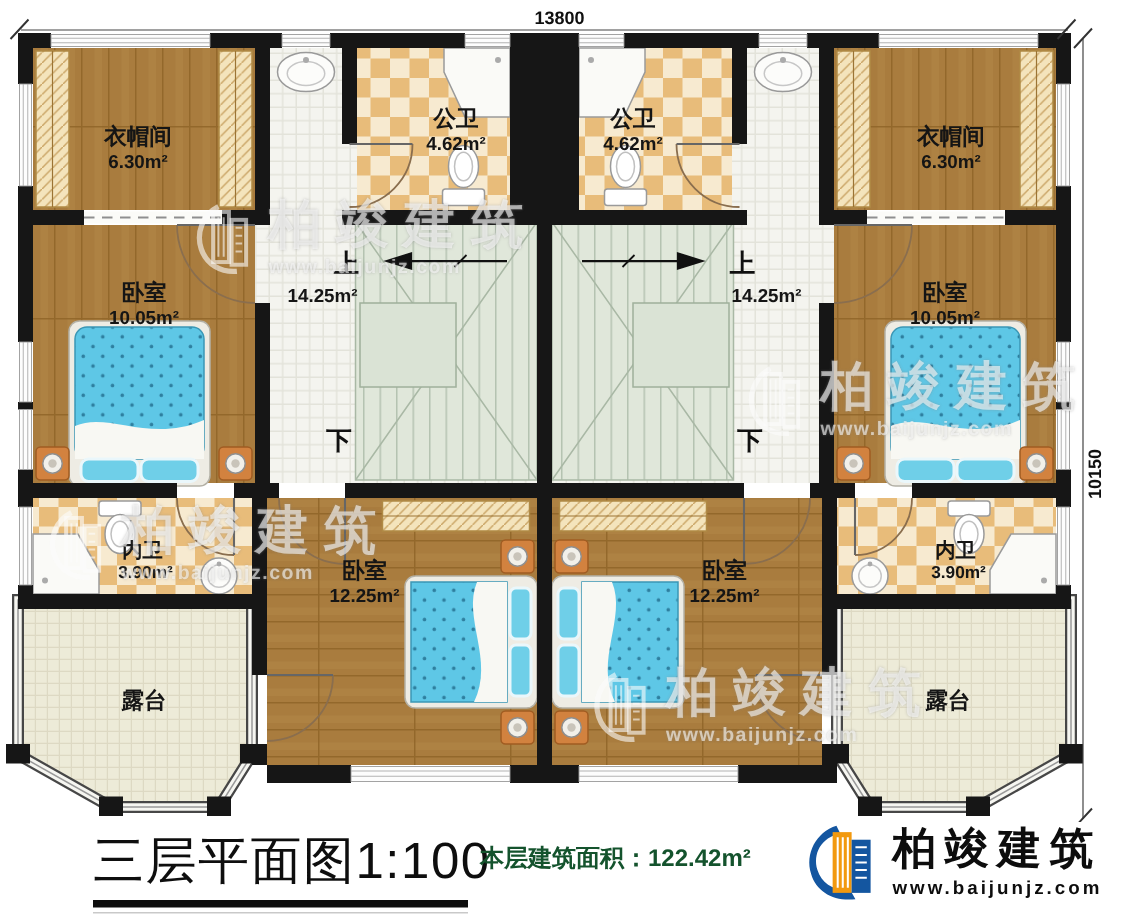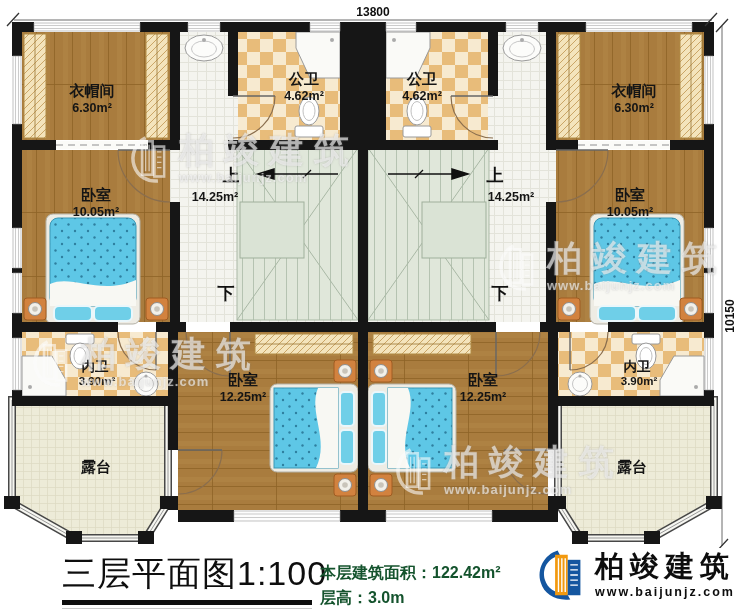--- a/index.html
+++ b/index.html
@@ -539,21 +539,20 @@
 
   
   <div class="titleblock">
     <div class="title-main"><span>三层平面图</span><span>1:100</span></div>
     <div class="title-underline"></div>
     <div class="title-underline2"></div>
   </div>
 
   <div class="planinfo">
     <div><span>本层建筑面积：</span><span>122.42m²</span></div>
-    <div><span>层高：</span><span>3.0m</span></div>
   </div>
 
   <div class="logo">
     <svg width="54" height="56" viewBox="0 0 64 66">
       <path d="M28 4 C 12 9 3 26 8 42 C 12 56 26 64 43 62 L 39 55 C 26 56 16 49 13 39 C 9 26 16 13 31 10 Z" fill="#1456a0"></path>
       <rect x="25" y="9" width="15" height="48" fill="#f2990f"></rect>
       <path d="M29 13 V53 M33 13 V53 M37 13 V53" stroke="#fff" stroke-width="1.6"></path>
       <rect x="40" y="15" width="15" height="42" fill="#1456a0"></rect>
       <path d="M43 21 H52 M43 27 H52 M43 33 H52 M43 39 H52 M43 45 H52" stroke="#fff" stroke-width="1.6"></path>
     </svg>

